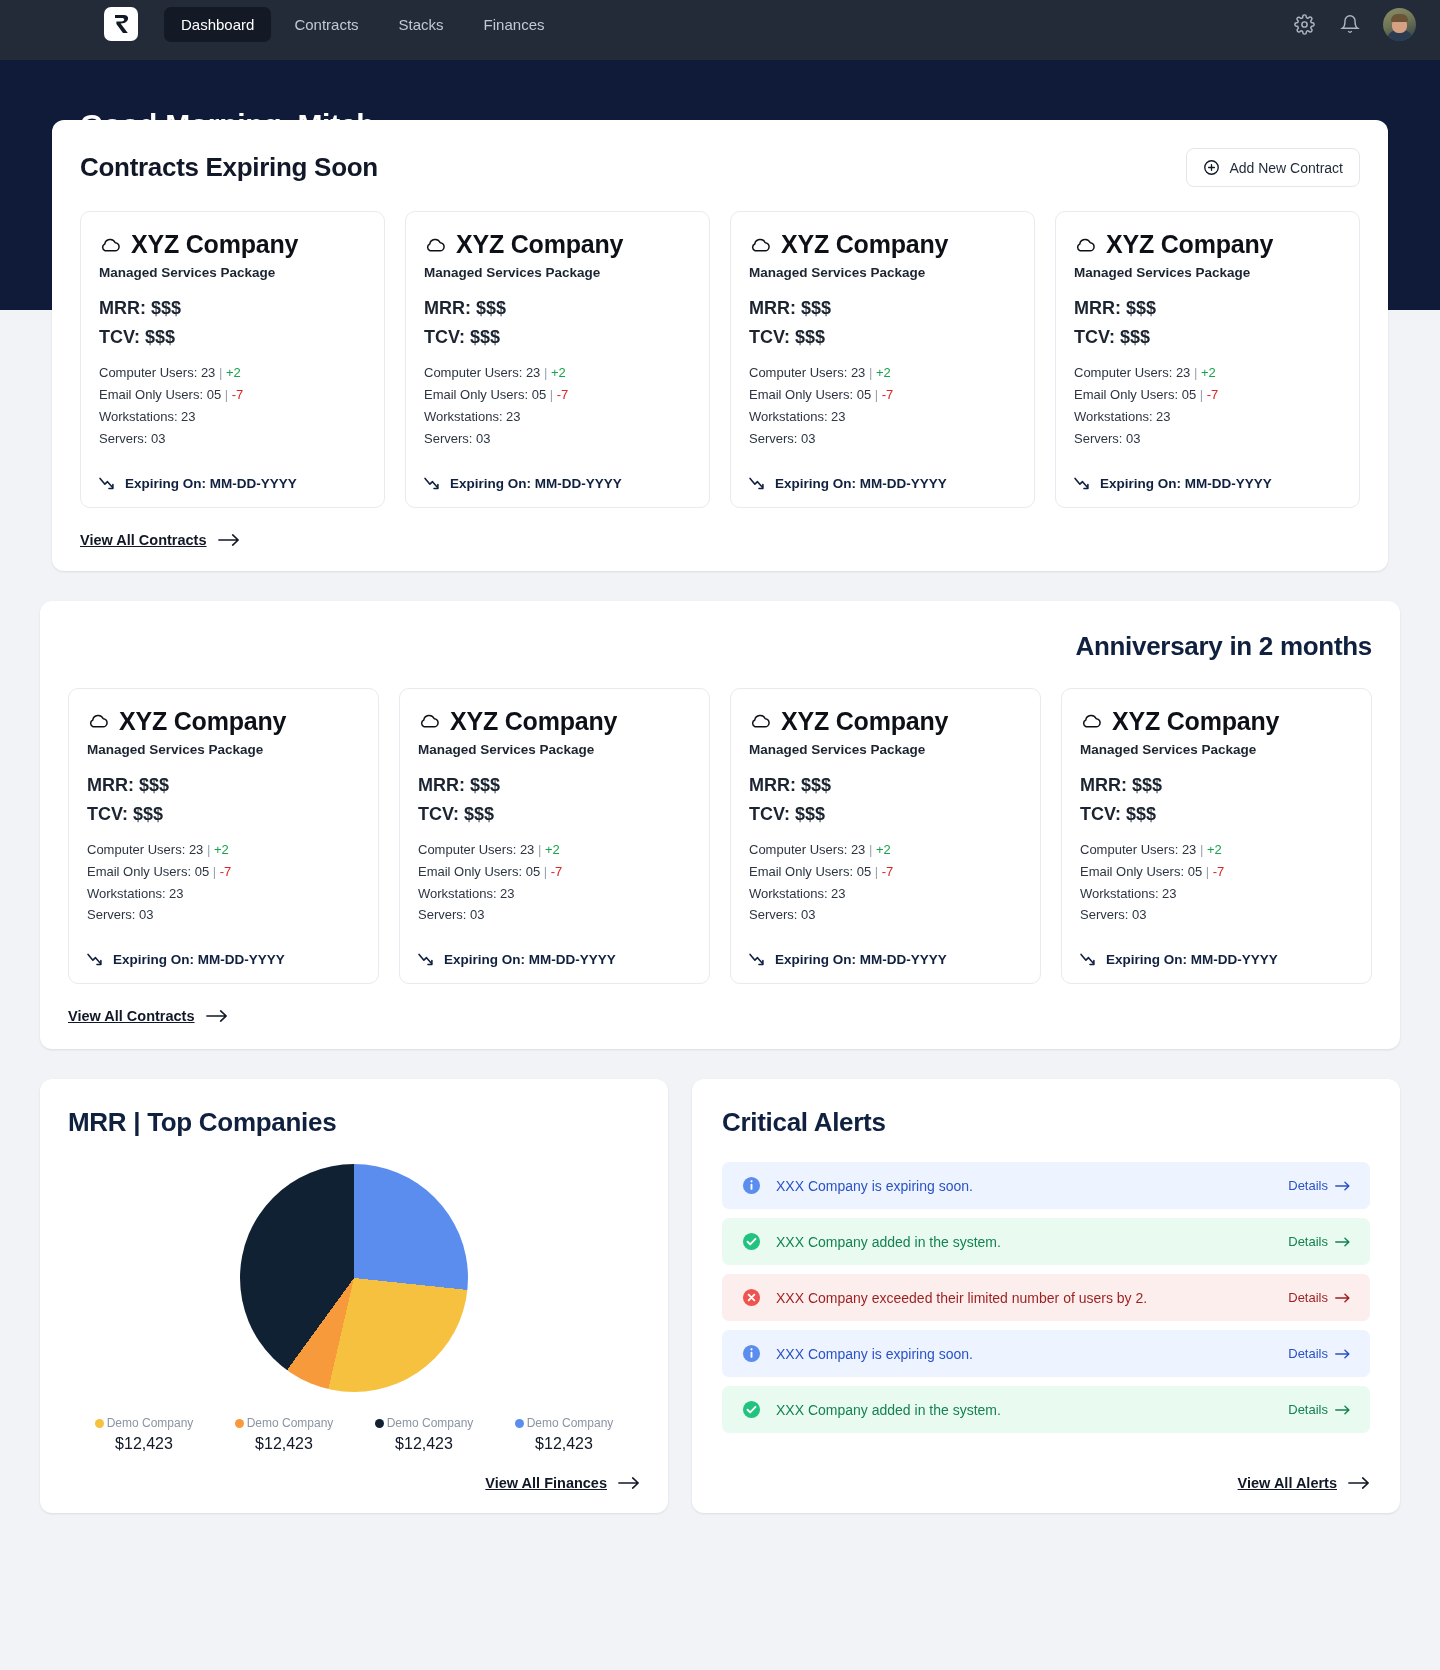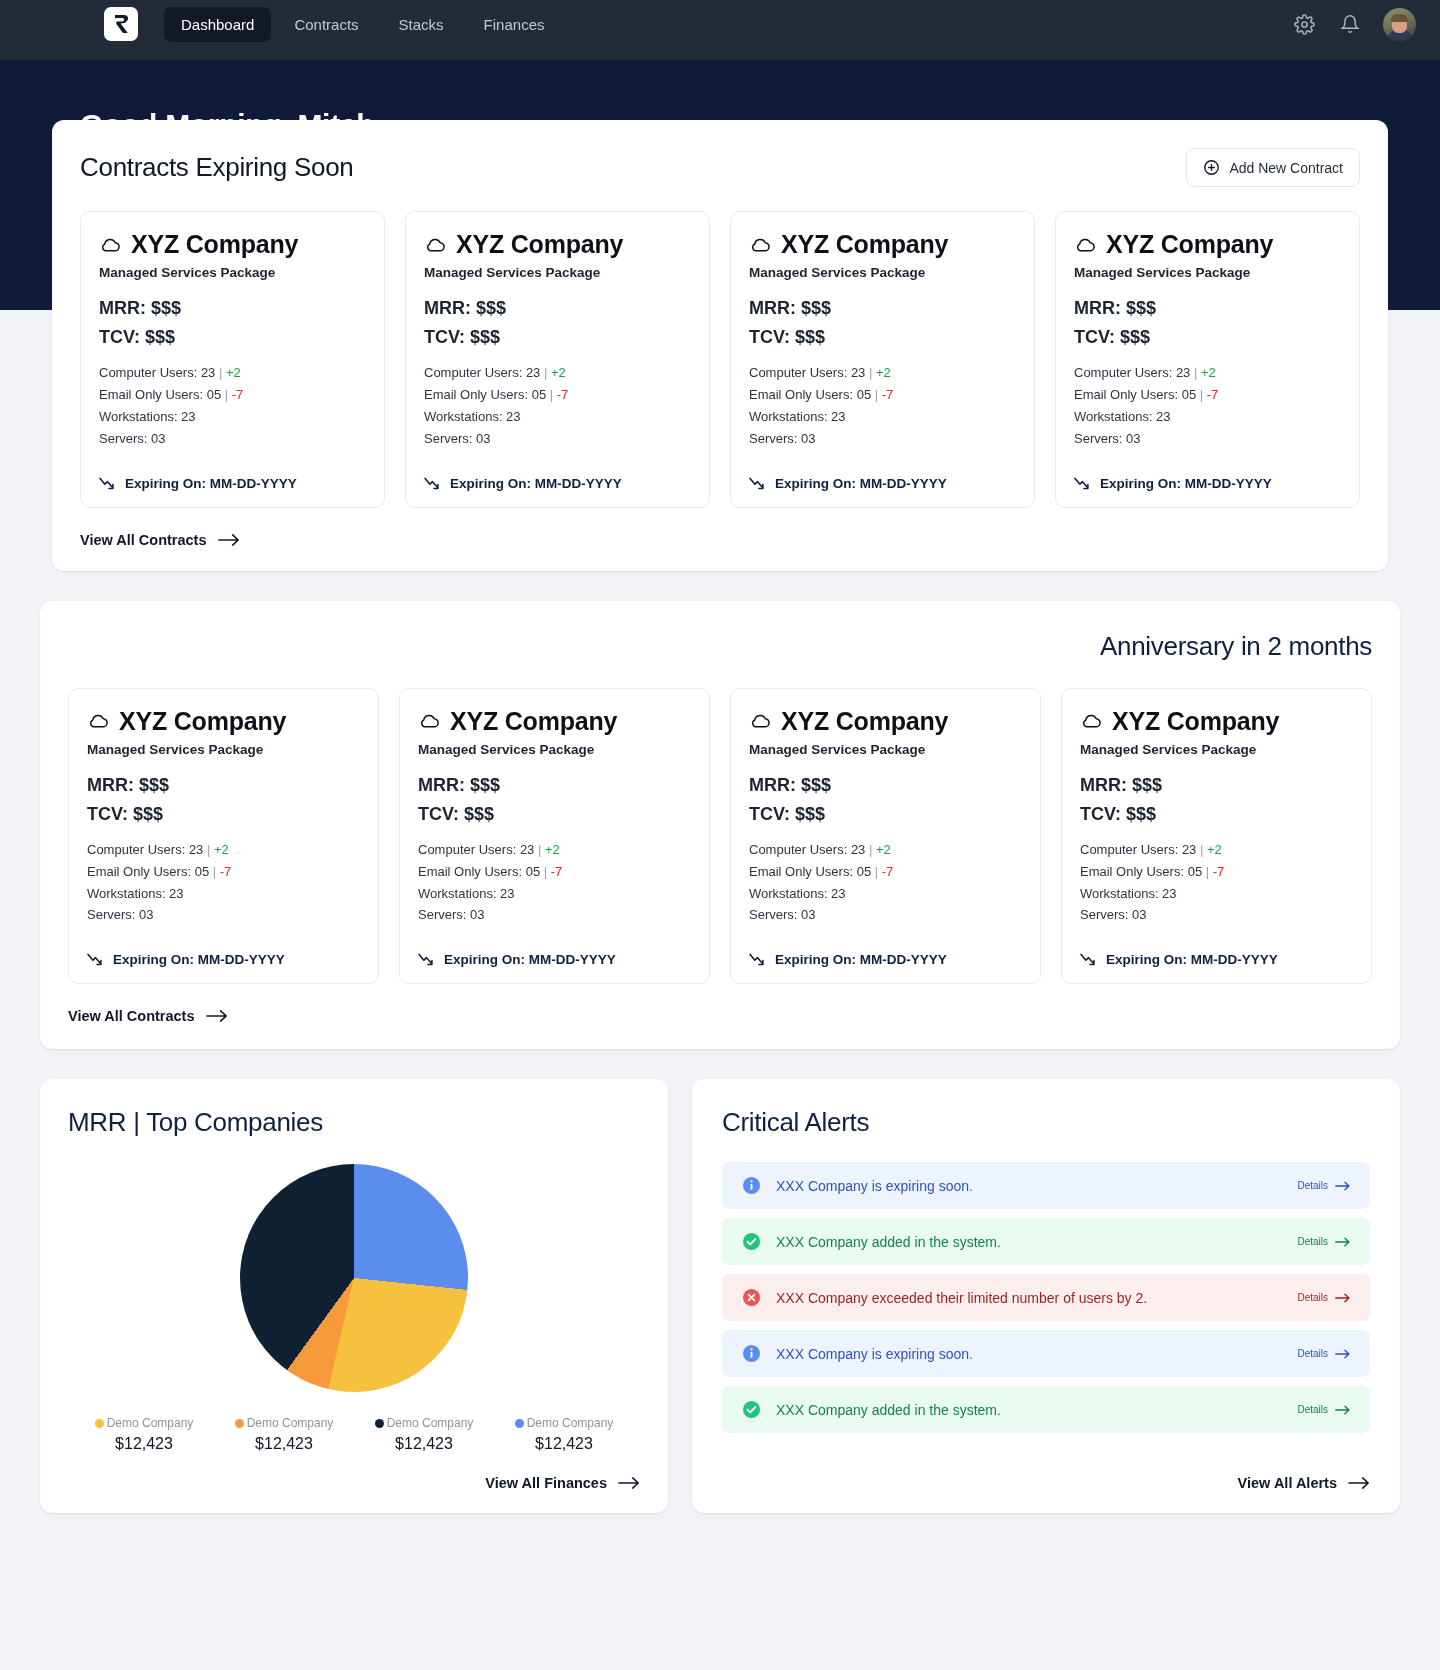--- a/index.html
+++ b/index.html
@@ -98,21 +98,21 @@
     padding: 28px 28px 22px 28px;
   }
   .panel-head {
     display: flex;
     align-items: center;
     justify-content: space-between;
     margin-bottom: 24px;
   }
   .panel-title {
     font-size: 26px;
-    font-weight: normal;
+    font-weight: bold;
     color: #111827;
     letter-spacing: -0.3px;
   }
   .panel-title.navy { color: #10203f; }
   .add-btn {
     display: flex; align-items: center; gap: 9px;
     border: 1px solid #e3e6ea;
     background: #ffffff;
     border-radius: 8px;
     padding: 10px 16px;
@@ -144,21 +144,21 @@
     display: flex; align-items: center; gap: 9px;
     margin-top: 26px;
     font-size: 13.5px;
     font-weight: bold;
     color: #10203f;
   }
 
   .view-all {
     display: inline-flex; align-items: center; gap: 11px;
     font-size: 14.5px; font-weight: bold; color: #111827;
-    margin-top: 24px; cursor: pointer;
+    margin-top: 24px; cursor: pointer; text-decoration: underline;
   }
 
   
   .panel-anniv {
     margin: 30px 40px 0 40px;
     padding: 30px 28px 24px 28px;
   }
   .panel-anniv .panel-title { margin-bottom: 26px; text-align: right; }
 
   
@@ -193,21 +193,21 @@
 
   .alerts-list { display: flex; flex-direction: column; gap: 9px; margin-top: 24px; }
   .alert {
     display: flex; align-items: center;
     padding: 14px 20px;
     border-radius: 7px;
     font-size: 14px;
   }
   .alert .a-icon { width: 19px; height: 19px; flex: 0 0 auto; margin-right: 15px; }
   .alert .a-text { flex: 1 1 auto; }
-  .alert .a-link { display: inline-flex; align-items: center; gap: 7px; font-size: 10px; cursor: pointer; white-space: nowrap; }
+  .alert .a-link { display: inline-flex; align-items: center; gap: 7px; font-size: 13px; cursor: pointer; white-space: nowrap; }
   .alert.info  { background: #eef4ff; }
   .alert.info .a-text, .alert.info .a-link { color: #2a52c4; }
   .alert.success { background: #e9fbf1; }
   .alert.success .a-text, .alert.success .a-link { color: #14824f; }
   .alert.error { background: #fdeeee; }
   .alert.error .a-text, .alert.error .a-link { color: #9c1f1f; }
 
   .alerts-foot { margin-top: auto; display: flex; justify-content: flex-end; padding-top: 22px; }
 </style>
 </head>

